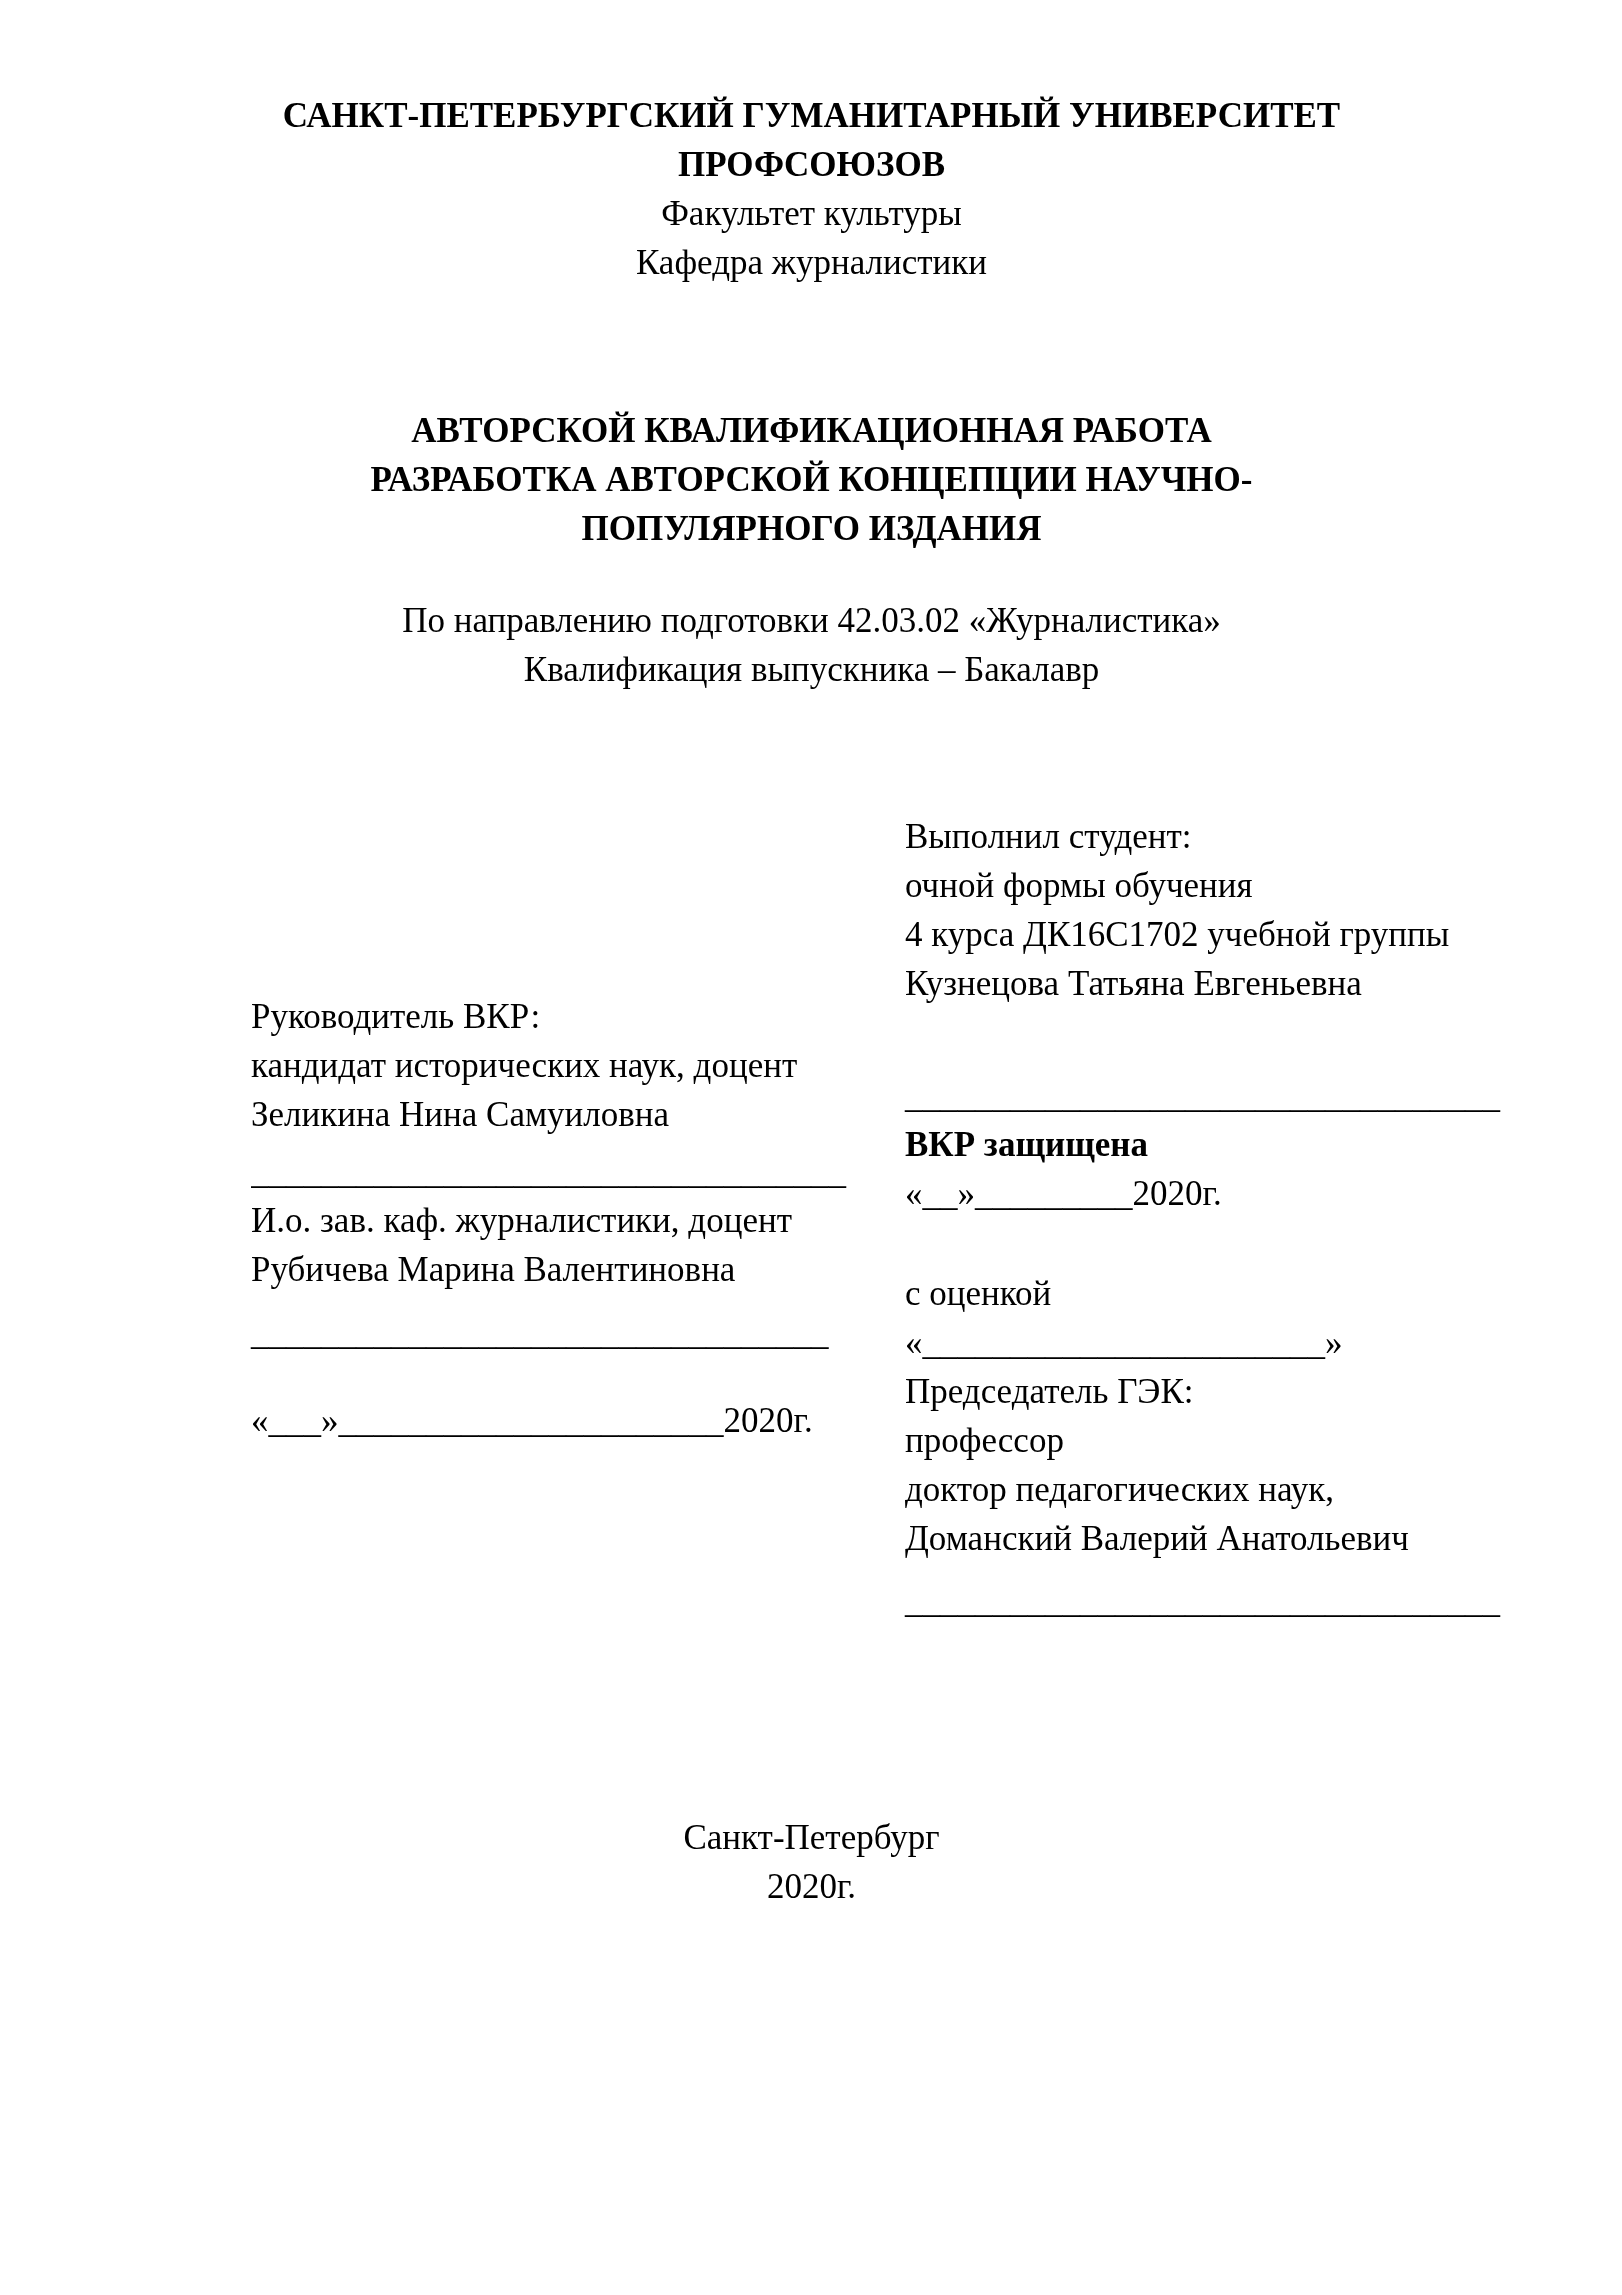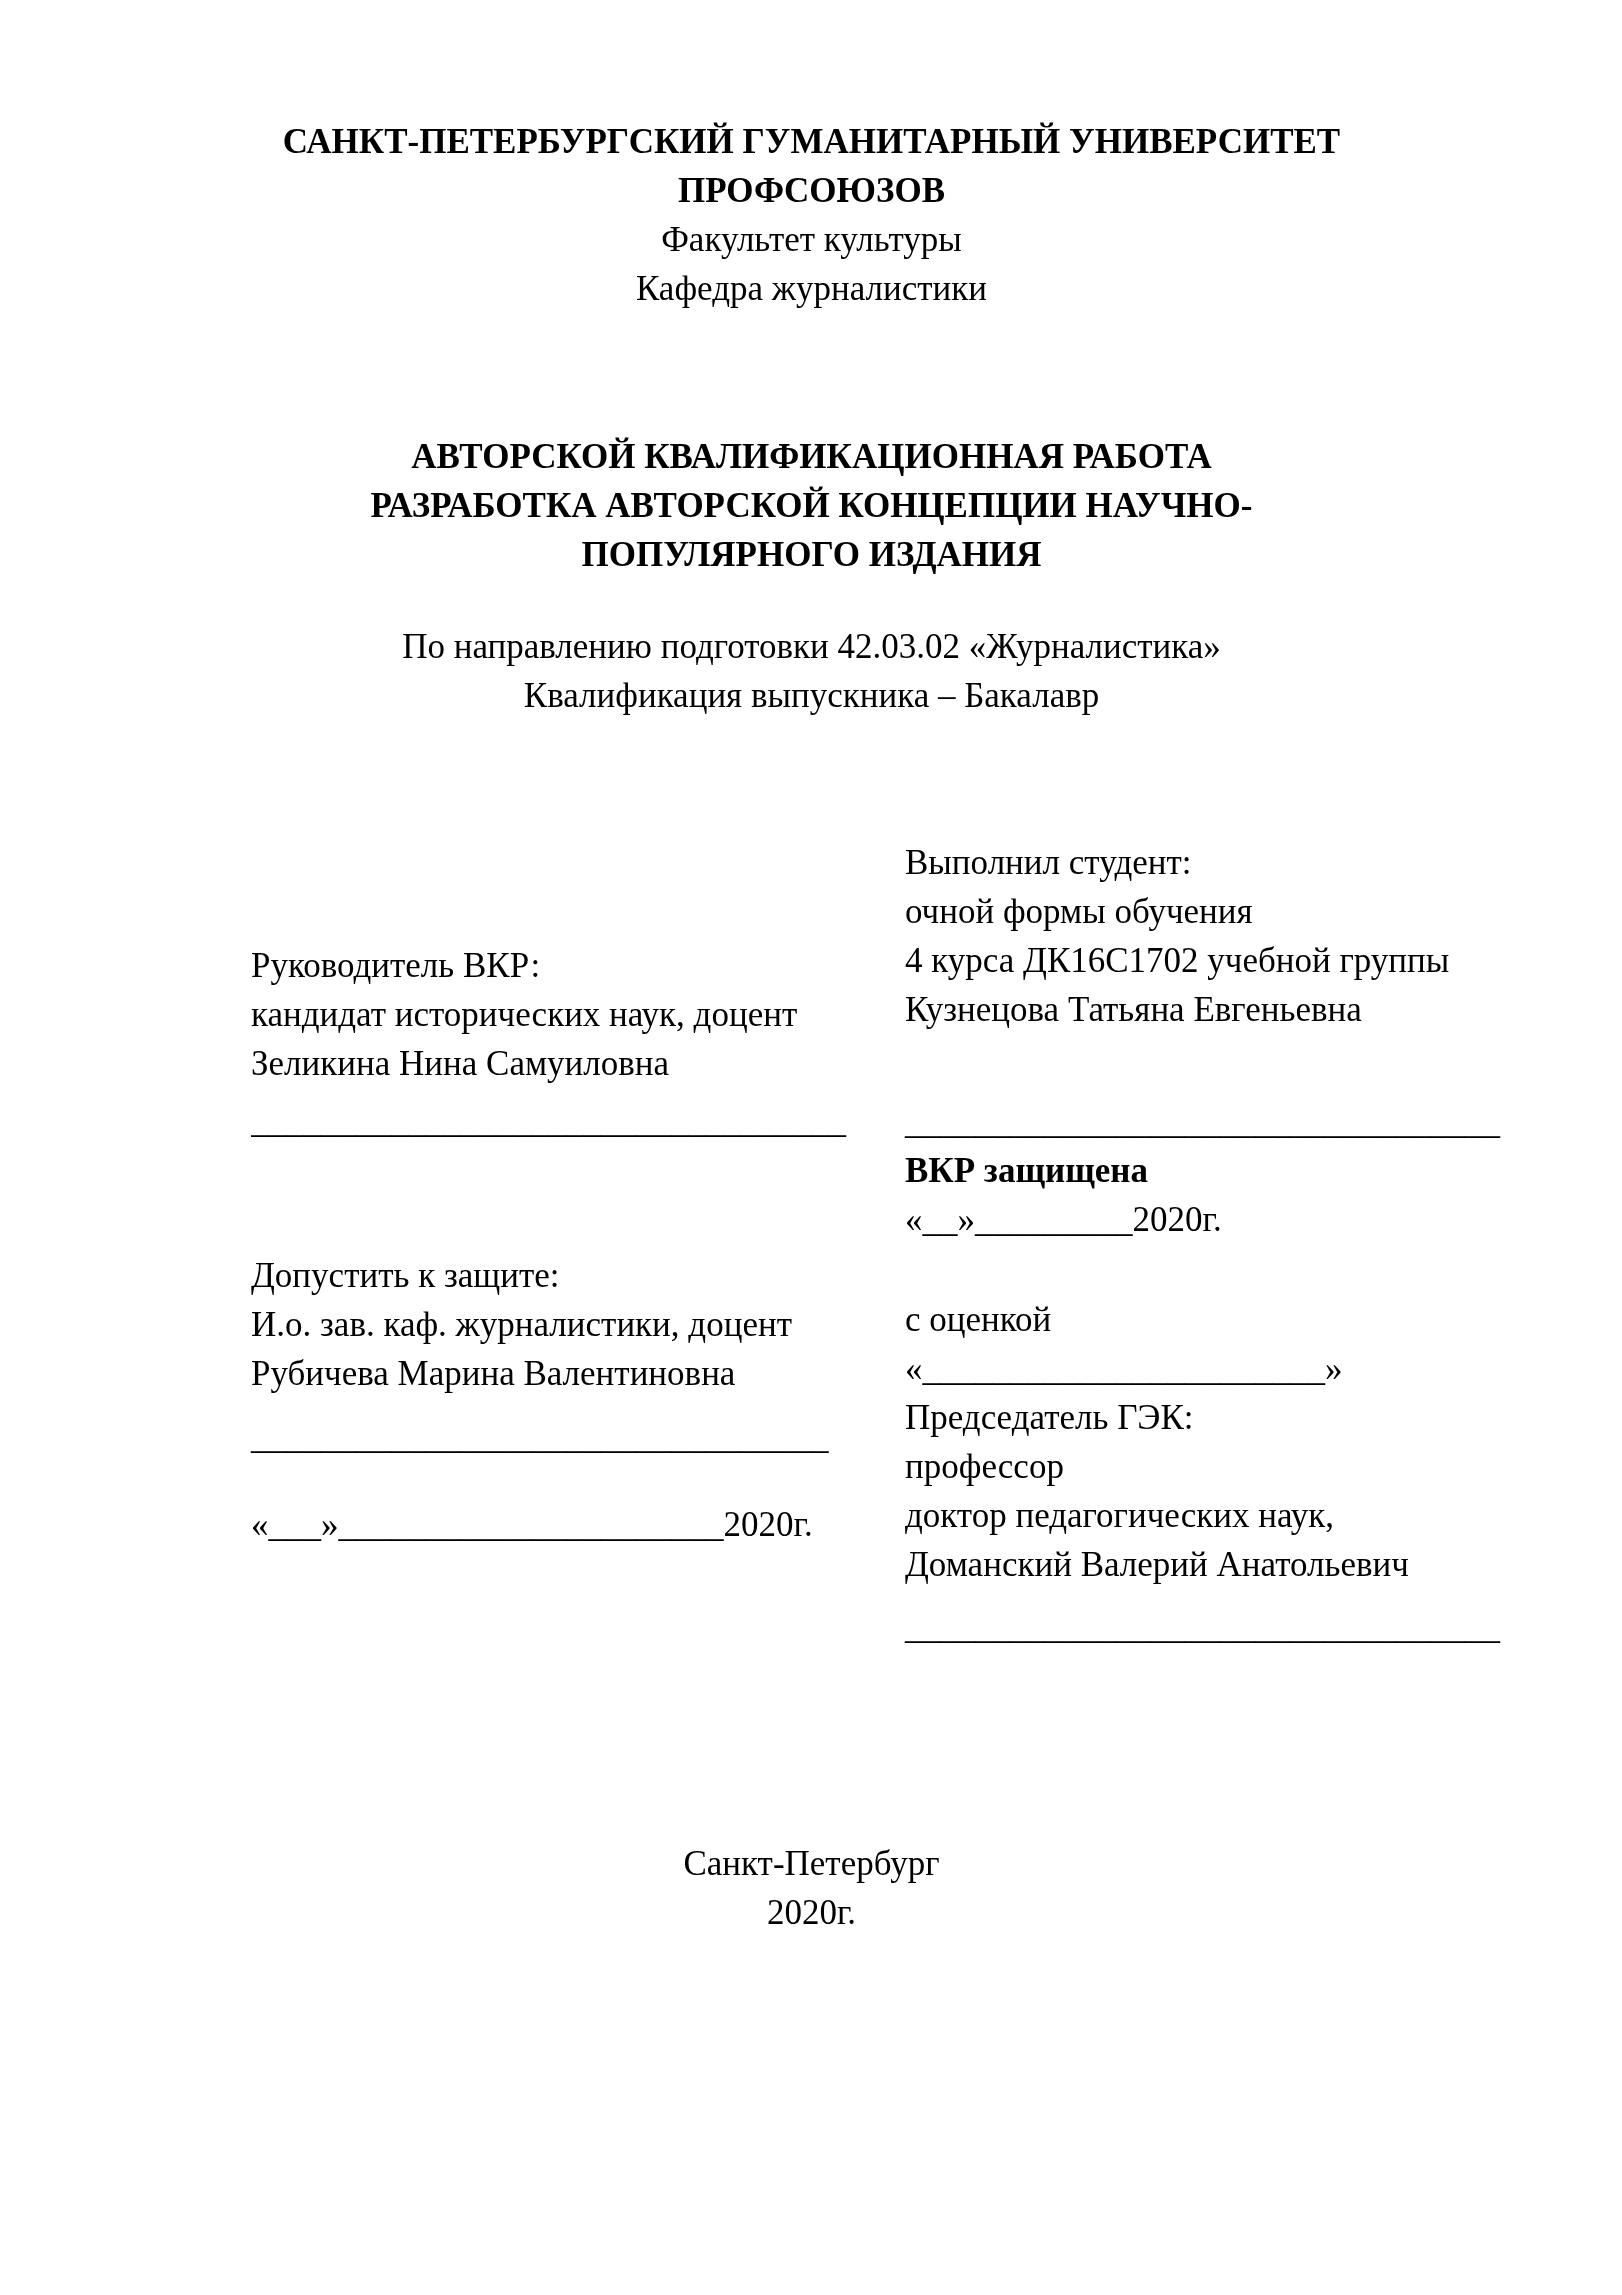--- a/index.html
+++ b/index.html
@@ -11,21 +11,21 @@
     font-family: "Liberation Serif", "DejaVu Serif", serif;
     color: #000000;
   }
   .page {
     position: relative;
     width: 1623px;
     height: 2295px;
     background: #ffffff;
     font-size: 35px;
     line-height: 49px;
-    padding-top: 117px;
+    padding-top: 91px;
     overflow: hidden;
   }
   .center { text-align: center; }
   .bold { font-weight: bold; }
 
   .mt-faculty   { }
   .mt-worktype  { margin-top: 119px; }
   .mt-title     { }
   .mt-direction { margin-top: 43px; }
 
@@ -82,21 +82,20 @@
   </div>
 
   <div class="columns">
 
     <div class="col-left">
       <p>Руководитель ВКР:</p>
       <p>кандидат исторических наук, доцент</p>
       <p>Зеликина Нина Самуиловна</p>
       <p class="sig">__________________________________</p>
 
-      <p class="mt-admission">Допустить к защите:</p>
       <p>И.о. зав. каф. журналистики, доцент</p>
       <p>Рубичева Марина Валентиновна</p>
       <p class="mt-sig-18">_________________________________</p>
 
       <p class="mt-date-50">«___»______________________2020г.</p>
     </div>
 
     <div class="col-right">
       <p>Выполнил студент:</p>
       <p>очной формы обучения</p>

